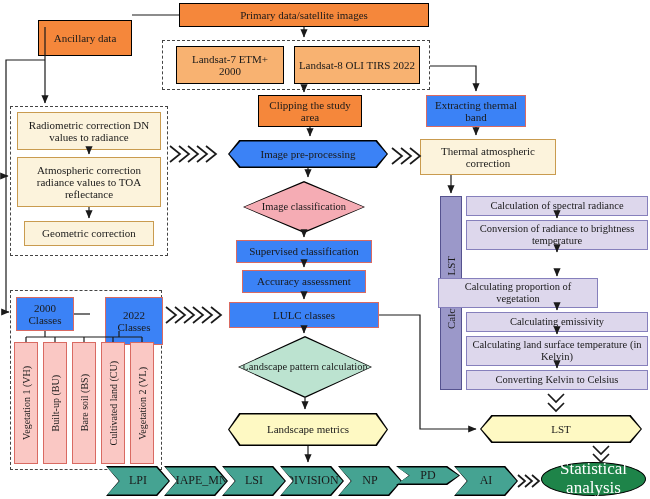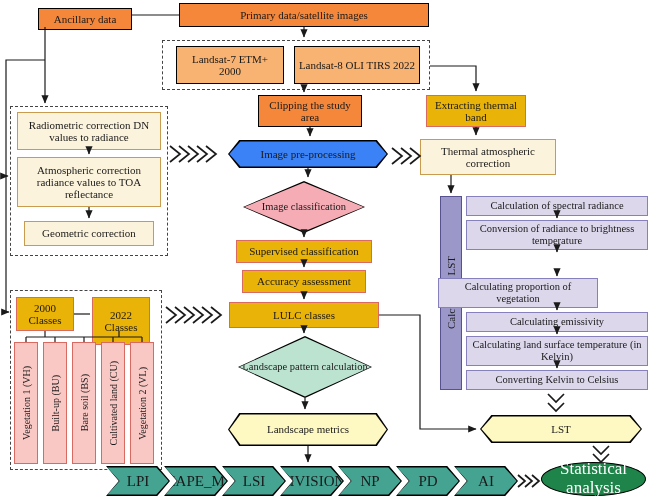--- a/index.html
+++ b/index.html
@@ -5,51 +5,51 @@
   html,body{margin:0;padding:0;background:#fff;}
   #canvas{
     position:relative;width:650px;height:499px;background:#fff;overflow:hidden;
     font-family:"Liberation Serif","DejaVu Serif",serif;color:#1a1a1a;
   }
   .box{position:absolute;box-sizing:border-box;display:flex;align-items:center;justify-content:center;
        text-align:center;font-size:11px;line-height:1.12;padding:1px 3px;z-index:2;}
   .orange{background:#F5873B;border:1px solid #000;}
   .lightorange{background:#F8B271;border:1px solid #000;}
   .cream{background:#FCF3DC;border:1px solid #C99B4F;}
-  .pink{background:#eab308;border:1px solid #D96A62;}
+  .pink{background:#3b82f6;border:1px solid #D96A62;}
   .purplestep{background:#DDD7EC;border:1px solid #8680BC;font-size:10.5px;}
   .dashedgroup{position:absolute;box-sizing:border-box;border:1.5px dashed #444;z-index:1;}
   .shapewrap{position:absolute;z-index:2;}
   .sborder{position:absolute;inset:0;background:#000;}
   .sfill{position:absolute;inset:1.4px;display:flex;align-items:center;justify-content:center;
          text-align:center;font-size:11px;line-height:1.1;}
   .hexclip{clip-path:polygon(7% 0,93% 0,100% 50%,93% 100%,7% 100%,0 50%);}
   .diaclip{clip-path:polygon(50% 0,100% 50%,50% 100%,0 50%);}
   .chevclip{clip-path:polygon(0 0,80% 0,100% 50%,80% 100%,0 100%,20% 50%);}
   .hex-orange{background:#3b82f6;}
   .dia-rose{background:#F5ACB4;font-size:10.5px;}
   .dia-mint{background:#BCE3D0;font-size:10.5px;}
   .hex-teal{background:#fef9c3;}
   .hex-lav{background:#fef9c3;}
-  .chev-teal{background:#45A392;font-size:15px;padding:0 10px;}
+  .chev-teal{background:#45A392;font-size:12px;padding:0 10px;}
   .vbox{position:absolute;box-sizing:border-box;display:flex;align-items:center;justify-content:center;z-index:2;}
   .vbox span{writing-mode:vertical-rl;transform:rotate(180deg);white-space:nowrap;font-size:10px;}
   .lstbar{background:#9B98C9;border:1px solid #55528F;}
   .lstbar span{font-size:11px;}
   .ellipse{position:absolute;box-sizing:border-box;border-radius:50%;background:#1E8449;border:1px solid #000;
            color:#fff;display:flex;align-items:center;justify-content:center;text-align:center;
            font-size:17px;line-height:1.1;z-index:2;padding:2px 8px;}
   #wires{position:absolute;left:0;top:0;z-index:10;pointer-events:none;}
 </style>
 </head>
 <body>
 
 <div id="canvas">
 
-  <div class="box orange" style="left:38px;top:8px;width:94px;height:22px">
+  <div class="box orange" style="left:38px;top:20px;width:94px;height:36px">
     <span>Ancillary data</span>
   </div>
   <div class="box orange" style="left:179px;top:3px;width:250px;height:24px">
     <span>Primary data/satellite images</span>
   </div>
 
   <div class="dashedgroup" style="left:162px;top:40px;width:268px;height:50px"></div>
   <div class="box lightorange" style="left:176px;top:46px;width:108px;height:38px">
     <span>Landsat-7 ETM+ 2000</span>
   </div>
@@ -144,21 +144,21 @@
     <div class="sborder hexclip"></div>
     <div class="sfill hexclip hex-lav">
       <span>LST</span>
     </div>
   </div>
 
   <div class="dashedgroup" style="left:10px;top:290px;width:152px;height:180px"></div>
   <div class="box pink" style="left:16px;top:297px;width:58px;height:34px">
     <span>2000 Classes</span>
   </div>
-  <div class="box pink" style="left:92px;top:297px;width:58px;height:48px">
+  <div class="box pink" style="left:105px;top:297px;width:58px;height:48px">
     <span>2022 Classes</span>
   </div>
 
   <div class="vbox pink" style="left:14px;top:342px;width:24px;height:122px;border:1px solid #D96A62;background:#FAC8C4">
     <span>Vegetation 1 (VH)</span>
   </div>
   <div class="vbox pink" style="left:43px;top:342px;width:24px;height:122px;border:1px solid #D96A62;background:#FAC8C4">
     <span>Built-up (BU)</span>
   </div>
   <div class="vbox pink" style="left:72px;top:342px;width:24px;height:122px;border:1px solid #D96A62;background:#FAC8C4">
@@ -194,21 +194,21 @@
     <div class="sfill chevclip chev-teal">
         <span>DIVISION</span>
       </div>
   </div>
   <div class="shapewrap" style="left:338px;top:466px;width:64px;height:30px">
     <div class="sborder chevclip"></div>
     <div class="sfill chevclip chev-teal">
         <span>NP</span>
       </div>
   </div>
-  <div class="shapewrap" style="left:396px;top:466px;width:64px;height:30px">
+  <div class="shapewrap" style="left:396px;top:466px;width:64px;height:19px">
     <div class="sborder chevclip"></div>
     <div class="sfill chevclip chev-teal">
         <span>PD</span>
       </div>
   </div>
   <div class="shapewrap" style="left:454px;top:466px;width:64px;height:30px">
     <div class="sborder chevclip"></div>
     <div class="sfill chevclip chev-teal">
         <span>AI</span>
       </div>

